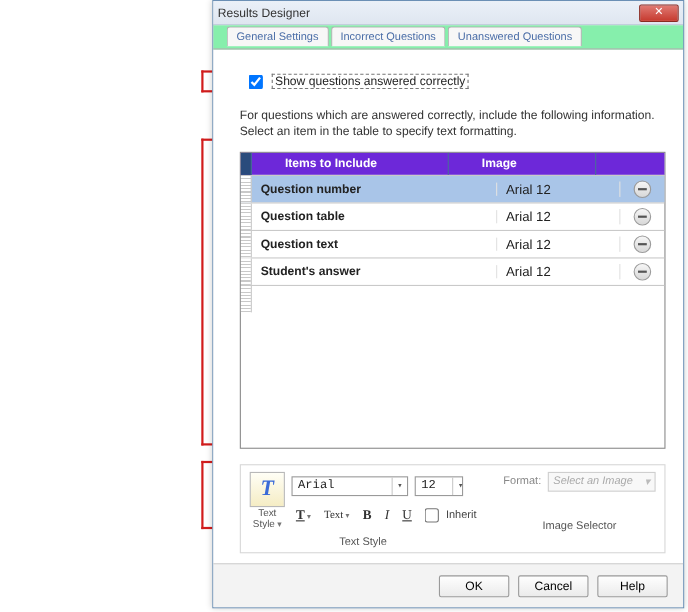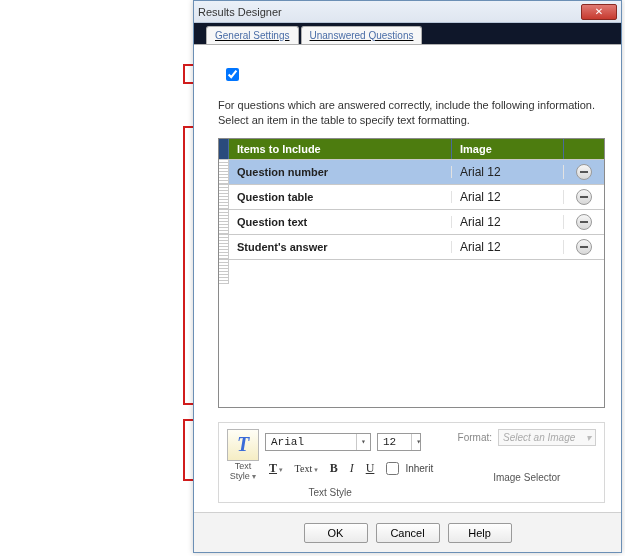--- a/index.html
+++ b/index.html
@@ -3,30 +3,30 @@
 <meta charset="utf-8">
 <style>
   * { box-sizing: border-box; }
   body { margin: 0; font-family: Tahoma, Arial, sans-serif; font-size: 11px; background: #fff; }
   .stage { position: relative; width: 625px; height: 556px; }
   .window { position: absolute; left: 193px; top: 0; width: 429px; height: 553px; border: 1px solid #6b8fb5; box-shadow: 0 0 6px rgba(0,0,0,0.2); background: #f3f3f3; }
   .titlebar { height: 22px; background: linear-gradient(#eaf0f8,#dfe6f0); border-bottom: 1px solid #b8c6d8; display: flex; align-items: center; padding: 0 4px; justify-content: center; }
   .titlebar-title { font-size: 11px; color: #333; }
   .titlebar-spacer { flex: 1; }
   .close-btn { width: 36px; height: 16px; background: linear-gradient(#e07a73,#c63a2f); border: 1px solid #8a2a22; border-radius: 2px; display: flex; align-items: center; justify-content: center; color: #fff; font-size: 10px; line-height: 1; cursor: pointer; }
-  .tabs-row { position: relative; height: 22px; border-bottom: 1px solid #b0b0b0; display: flex; align-items: center; padding-left: 12px; background: #0f172a; text-decoration: underline; }
+  .tabs-row { position: relative; height: 22px; border-bottom: 1px solid #b0b0b0; display: flex; align-items: flex-start; padding-left: 12px; background: #86efac; }
   .tab { border: 1px solid #b0b0b0; border-bottom: none; background: #f7f7f7; color: #4a6da7; font-size: 10px; padding: 3px 8px; margin-right: 2px; border-radius: 3px 3px 0 0; cursor: pointer; position: relative; top: 1px; }
   .tab.active { background: #fff; color: #c04c1f; border-bottom: 1px solid #fff; z-index: 2; }
   .content { background: #fff; padding: 14px 16px 10px 24px; height: calc(100% - 22px - 22px - 40px); }
   .check-row { margin: 6px 0 14px 4px; }
   .check-row label { border: 1px dashed #777; padding: 0 2px; font-size: 11px; color: #222; }
   .check-row input { vertical-align: middle; margin-right: 5px; }
   .desc { font-size: 11px; color: #333; line-height: 1.35; margin: 0 0 10px 0; }
   .grid-wrap { border: 1px solid #8a8a8a; height: 270px; background: #fff; }
-  .grid-head { display: flex; background: #4d7c0f; color: #fff; font-size: 11px; }
+  .grid-head { display: flex; background: #6d28d9; color: #fff; font-size: 11px; gap: 22px; }
   .grid-head .c1 { width: 10px; background: #2a4b7c; border-right: 1px solid #4a6a9c; }
   .grid-head .c2 { flex: 1; padding: 4px 8px; border-right: 1px solid #4a6a9c; font-weight: bold; }
   .grid-head .c3 { width: 112px; padding: 4px 8px; border-right: 1px solid #4a6a9c; font-weight: bold; }
   .grid-head .c4 { width: 40px; }
   .grid-row { display: flex; border-top: 1px solid #c9c9c9; height: 25px; align-items: center; font-size: 11px; }
   .grid-row .c1 { width: 10px; height: 100%; background: repeating-linear-gradient(0deg,#c9c9c9,#c9c9c9 1px,#fff 1px,#fff 3px); border-right: 1px solid #c9c9c9; }
   .grid-row .c2 { flex: 1; padding: 0 8px; border-right: 1px solid #e2e2e2; color: #222; font-weight: bold; }
   .grid-row .c3 { width: 112px; padding: 0 8px; border-right: 1px solid #e2e2e2; color: #222; font-family: Arial; font-size: 12px; }
   .grid-row .c4 { width: 40px; display: flex; justify-content: center; }
   .grid-row.selected { background: #a9c5e8; }
@@ -43,21 +43,21 @@
   .combo span { padding: 2px 5px; font-size: 11px; color: #222; font-family: Liberation Mono, monospace; }
   .combo .arrow { width: 14px; display: flex; align-items: center; justify-content: center; border-left: 1px solid #c9c9c9; font-size: 8px; color: #555; }
   .fmt-row { display: flex; align-items: center; gap: 4px; margin-top: 4px; }
   .fmt-btn { border: 1px solid transparent; padding: 1px 3px; font-size: 12px; font-family: Georgia, serif; color: #333; cursor: pointer; }
   .fmt-btn.text::after { content: "▾"; font-size: 7px; margin-left: 2px; color: #777; }
   .inherit-cb { font-size: 10px; color: #444; display: flex; align-items: center; gap: 3px; }
   .group-caption { font-size: 10px; color: #555; margin-top: 3px; }
   .image-group { display: flex; flex-direction: column; align-items: center; gap: 8px; margin-left: auto; }
   .img-row { display: flex; align-items: center; gap: 6px; color: #888; font-size: 10px; }
   .img-select { border: 1px solid #cfcfcf; background: #f8f8f8; font-size: 10px; color: #aaa; font-style: italic; padding: 2px 4px; width: 98px; display: flex; justify-content: space-between; }
-  .footer { height: 40px; border-top: 1px solid #d0d0d0; display: flex; align-items: center; justify-content: center; gap: 8px; padding: 13px 14px; background: #f3f3f3; }
+  .footer { height: 40px; border-top: 1px solid #d0d0d0; display: flex; align-items: center; justify-content: flex-end; gap: 8px; padding: 13px 14px; background: #f3f3f3; }
   .btn { border: 1px solid #9a9a9a; background: linear-gradient(#fefefe,#ebebeb); font-size: 11px; padding: 3px 0; width: 64px; text-align: center; cursor: pointer; border-radius: 2px; }
   
   .bracket { position: absolute; border: 2px solid #d11c1c; border-right: none; }
   .bracket.b1 { left: 183px; top: 64px; width: 32px; height: 20px; }
   .bracket.b2 { left: 183px; top: 126px; width: 30px; height: 279px; }
   .bracket.b3 { left: 183px; top: 419px; width: 31px; height: 62px; }
 </style>
 </head>
 <body>
 
@@ -71,26 +71,28 @@
     <div class="titlebar">
       <span class="titlebar-title">Results Designer</span>
       <span class="titlebar-spacer"></span>
       <div class="close-btn">
           <span>✕</span>
         </div>
     </div>
 
     <div class="tabs-row">
       <div class="tab">General Settings</div>
+      <div class="tab">Incorrect Questions</div>
       <div class="tab">Unanswered Questions</div>
     </div>
 
     <div class="content">
       <div class="check-row">
         <input type="checkbox" checked="" style="">
+        <label>Show questions answered correctly</label>
       </div>
 
       <p class="desc">For questions which are answered correctly, include the following information. Select an item in the table to specify text formatting.</p>
 
       <div class="grid-wrap">
         <div class="grid-head">
           <div class="c1"></div>
           <div class="c2">Items to Include</div>
           <div class="c3">Image</div>
           <div class="c4"></div>

